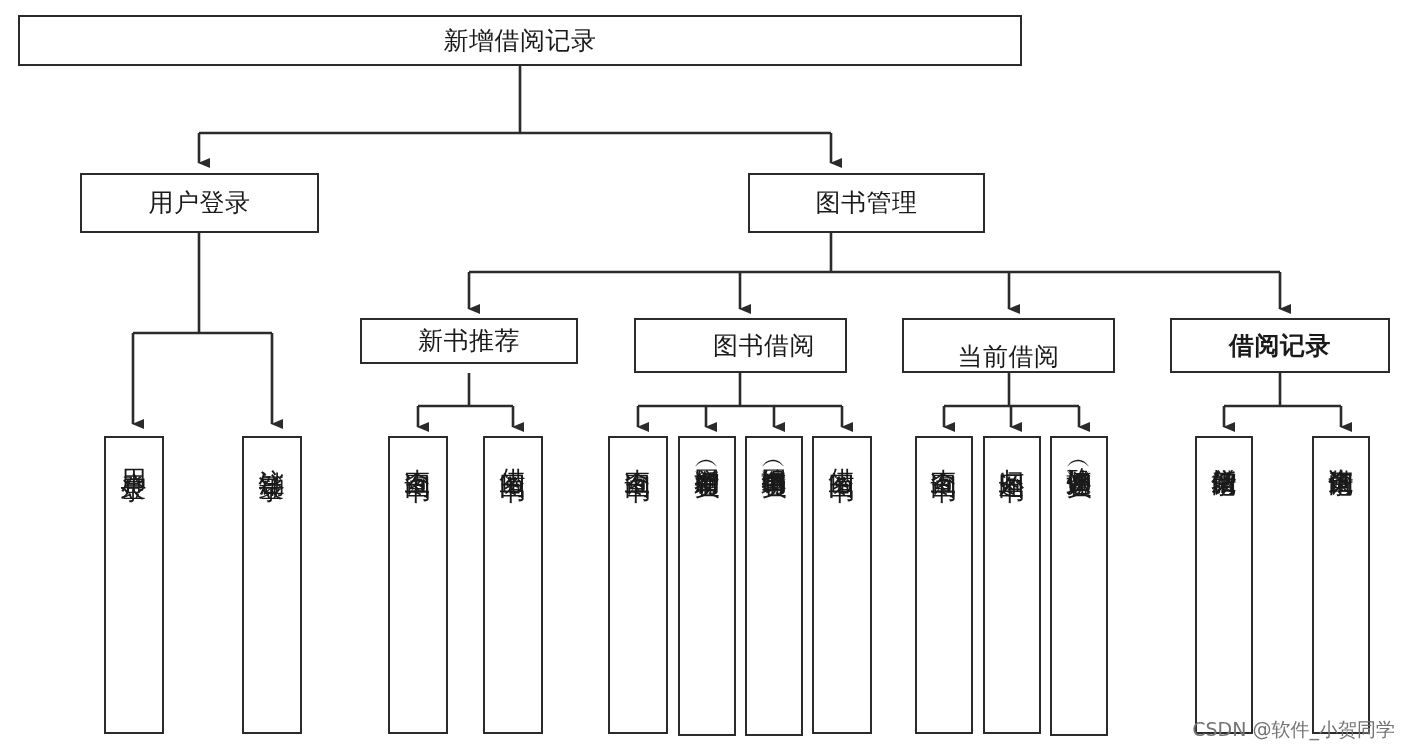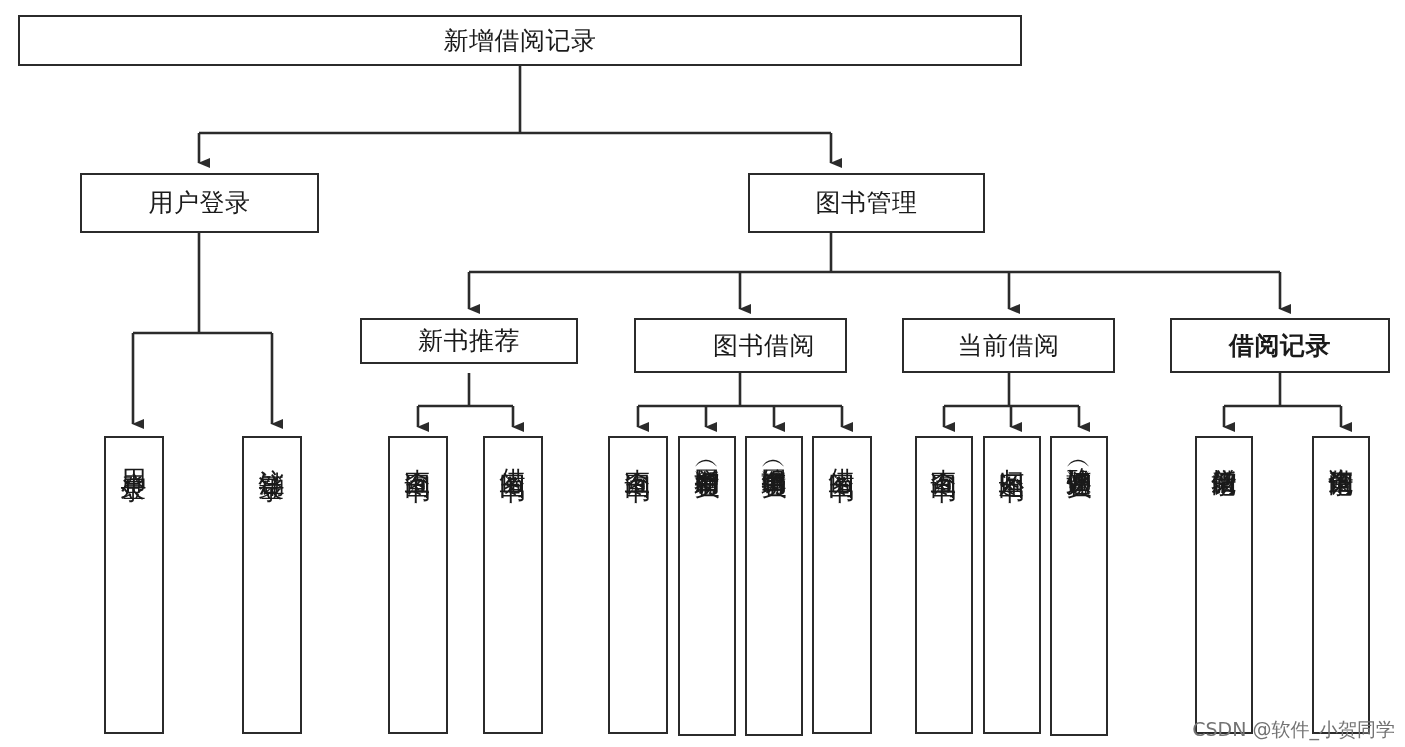--- a/index.html
+++ b/index.html
@@ -145,21 +145,21 @@
   </div>
 
   <div class="node horizontal" style="left:360px; top:318px; width:218px; height:46px;">
     <span class="label">新书推荐</span>
   </div>
 
   <div class="node horizontal" style="left:634px; top:318px; width:213px; height:55px;padding-left:47px;">
     <span class="label">图书借阅</span>
   </div>
 
-  <div class="node horizontal" style="left:902px; top:318px; width:213px; height:55px;">
+  <div class="node horizontal" style="left:902px; top:318px; width:213px; height:55px;align-items:flex-end;">
     <span class="label">当前借阅</span>
   </div>
 
   <div class="node horizontal" style="left:1170px; top:318px; width:220px; height:55px;font-weight:bold;">
     <span class="label">借阅记录</span>
   </div>
 
   <div class="node vertical" style="left:104px; top:436px; width:60px; height:298px;">
     <span class="label">用户登录</span>
   </div>

